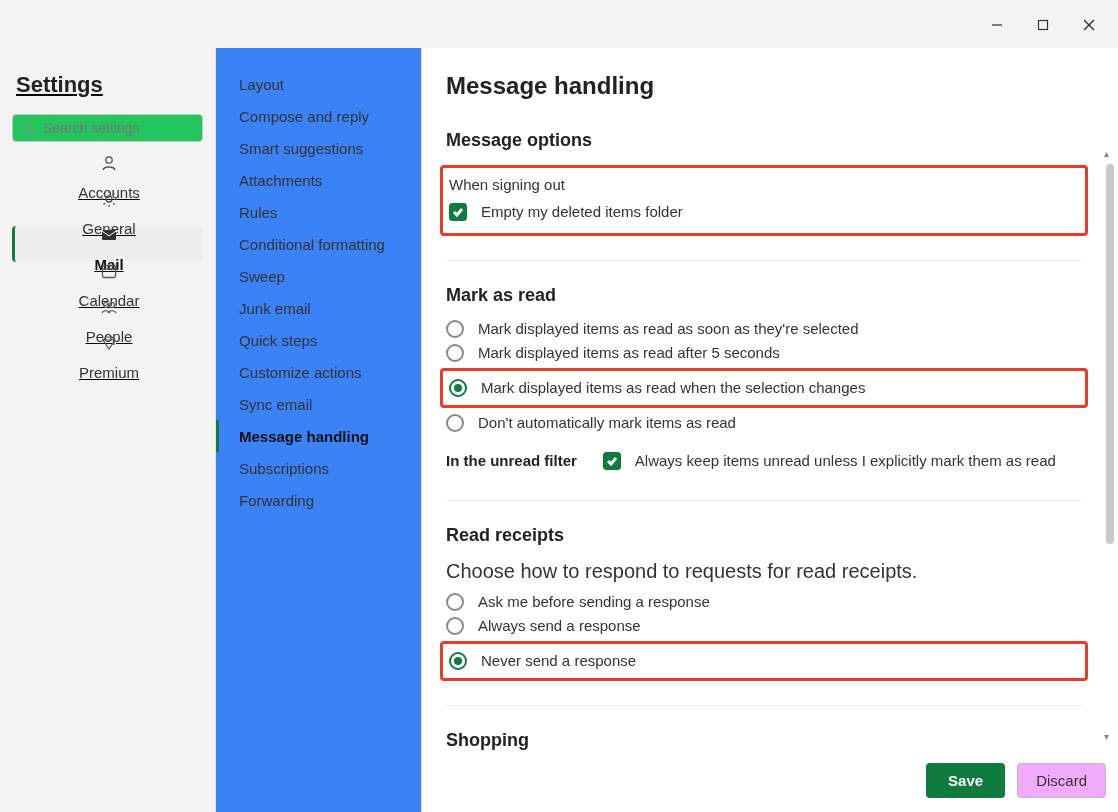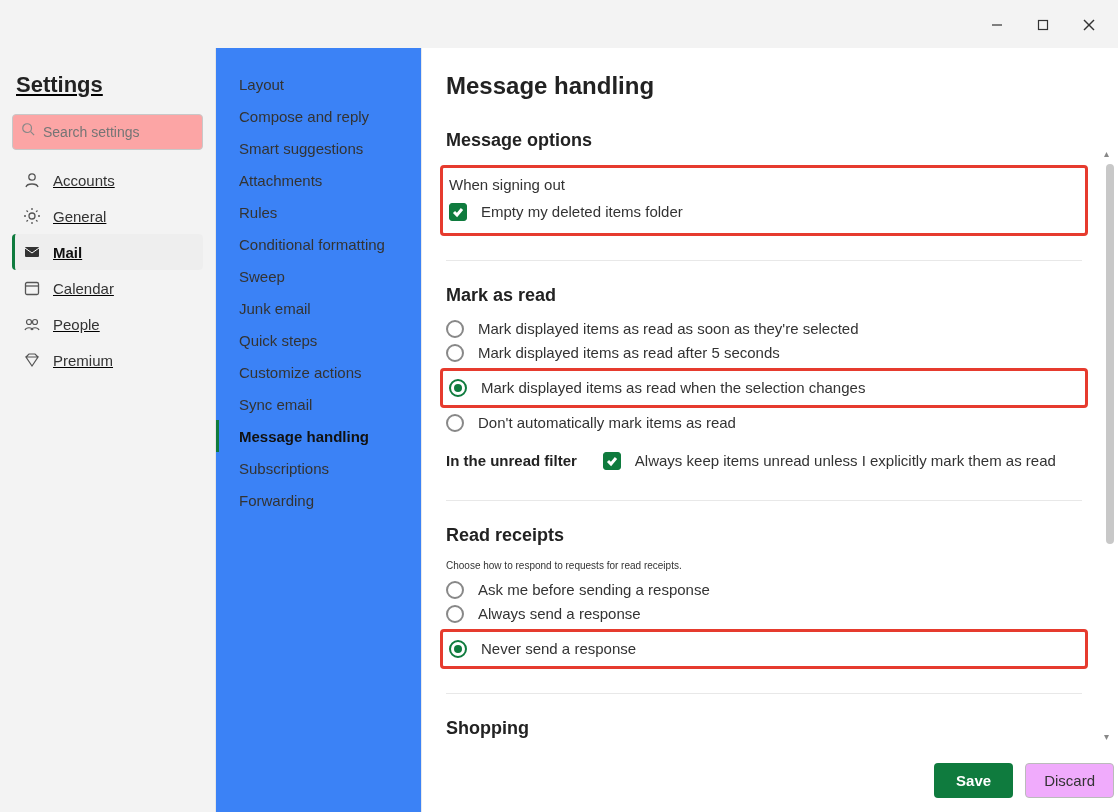--- a/index.html
+++ b/index.html
@@ -5,23 +5,23 @@
   * { box-sizing: border-box; margin: 0; padding: 0; font-family: "Segoe UI", Arial, sans-serif; }
   html, body { width: 1118px; height: 812px; background: #fff; overflow: hidden; }
   .titlebar { height: 48px; background: #f3f3f3; display: flex; justify-content: flex-end; align-items: flex-start; padding-top: 10px; padding-right: 6px; }
   .titlebar .btn { width: 46px; height: 30px; display:flex; align-items:center; justify-content:center; color:#555; font-size:14px; }
   .titlebar .btn svg { width:12px; height:12px; stroke:#333; }
   .app { display:flex; height: calc(100% - 48px); }
   
   .sidebar1 { width: 216px; background:#f3f3f3; border-right:1px solid #e5e5e5; padding: 24px 12px 0 12px; text-decoration: underline; }
   .sidebar1 h1 { font-size: 22px; font-weight:600; color:#222; margin: 0 4px 16px 4px; }
   .search { position:relative; margin-bottom: 12px; }
-  .search input { width:100%; height:36px; border:1px solid #c8c8c8; border-radius:4px; background:#fca5a5; padding:0 8px 0 30px; font-size:14px; color:#555; }
+  .search input { width:100%; height:28px; border:1px solid #c8c8c8; border-radius:4px; background:#22c55e; padding:0 8px 0 30px; font-size:14px; color:#555; }
   .search .sicon { position:absolute; left:9px; top:8px; width:14px; height:14px; color:#888; }
-  .nav-item { display:flex; align-items:center; gap:12px; height:36px; padding:0 8px; border-radius:4px; color:#333; font-size:15px; cursor:pointer; border-left:3px solid transparent; }
+  .nav-item { display:flex; align-items:center; gap:12px; height:36px; padding:0 8px; border-radius:4px; color:#333; font-size:15px; cursor:pointer; border-left:3px solid transparent;flex-direction:column; }
   .nav-item .ico { width:18px; height:18px; color:#555; display:flex; align-items:center; justify-content:center; }
   .nav-item.active { font-weight:600; color:#111; border-left-color:#0f7b3e; background:rgba(0,0,0,0.02); }
   
   .sidebar2 { width: 206px; background:#3b82f6; border-right:1px solid #e9e9e9; padding:20px 4px 0 0; }
   .s2item { height:32px; display:flex; align-items:center; padding-left:20px; font-size:15px; color:#333; cursor:pointer; border-left:3px solid transparent; }
   .s2item.active { font-weight:600; color:#111; border-left-color:#0f7b3e; }
   
   .main { flex:1; position:relative; background:#fff; overflow:hidden; }
   .content { position:absolute; inset:0; overflow-y:auto; padding: 24px 36px 70px 24px; }
   .content h2 { font-size:24px; font-weight:600; color:#222; margin-bottom: 30px; }
@@ -40,21 +40,21 @@
   .radio.sel::after { content:""; width:8px; height:8px; background:#0f7b3e; border-radius:50%; }
   
   .hlbox { border:3px solid #e63b2e; border-radius:4px; padding:6px 8px 6px 6px; margin-left:-6px; margin-right:-6px; }
   .hlrow { border:3px solid #e63b2e; border-radius:4px; padding:2px 8px 2px 6px; margin-left:-6px; margin-right:-6px; }
   
   .vscroll { position:absolute; right:4px; top:116px; width:8px; height:380px; background:#c8c8c8; border-radius:6px; }
   .arrow-up, .arrow-down { position:absolute; right:2px; width:12px; font-size:10px; color:#888; }
   .arrow-up { top:100px; }
   .arrow-down { bottom:70px; }
   
-  .footer { position:absolute; right:4px; bottom:14px; display:flex; gap:12px; }
+  .footer { position:absolute; right:12px; bottom:14px; display:flex; gap:12px; }
   .btn-save { background:#0f7b3e; color:#fff; border:none; border-radius:4px; padding:8px 22px; font-size:15px; font-weight:600; cursor:pointer; }
   .btn-discard { background:#f0abfc; color:#333; border:1px solid #bbb; border-radius:4px; padding:8px 18px; font-size:15px; cursor:pointer; }
 </style>
 </head>
 <body>
 
 <div class="titlebar">
   <div class="btn">
     <svg viewBox="0 0 12 12">
         <line x1="1" y1="6" x2="11" y2="6" stroke-width="1.2"></line>
@@ -232,21 +232,21 @@
             <svg viewBox="0 0 12 12">
                 <polyline points="2,6 5,9 10,3"></polyline>
               </svg>
           </span>
           <label>Always keep items unread unless I explicitly mark them as read</label>
         </div>
       </div>
 
       <div class="section">
         <div class="section-title">Read receipts</div>
-        <div style="font-size:10px; color:#333; margin-bottom:10px;">Choose how to respond to requests for read receipts.</div>
+        <div style="font-size:20px; color:#333; margin-bottom:10px;">Choose how to respond to requests for read receipts.</div>
         <div class="row">
           <span class="radio"></span>
           <label>Ask me before sending a response</label>
         </div>
         <div class="row">
           <span class="radio"></span>
           <label>Always send a response</label>
         </div>
         <div class="hlrow">
           <div class="row">

